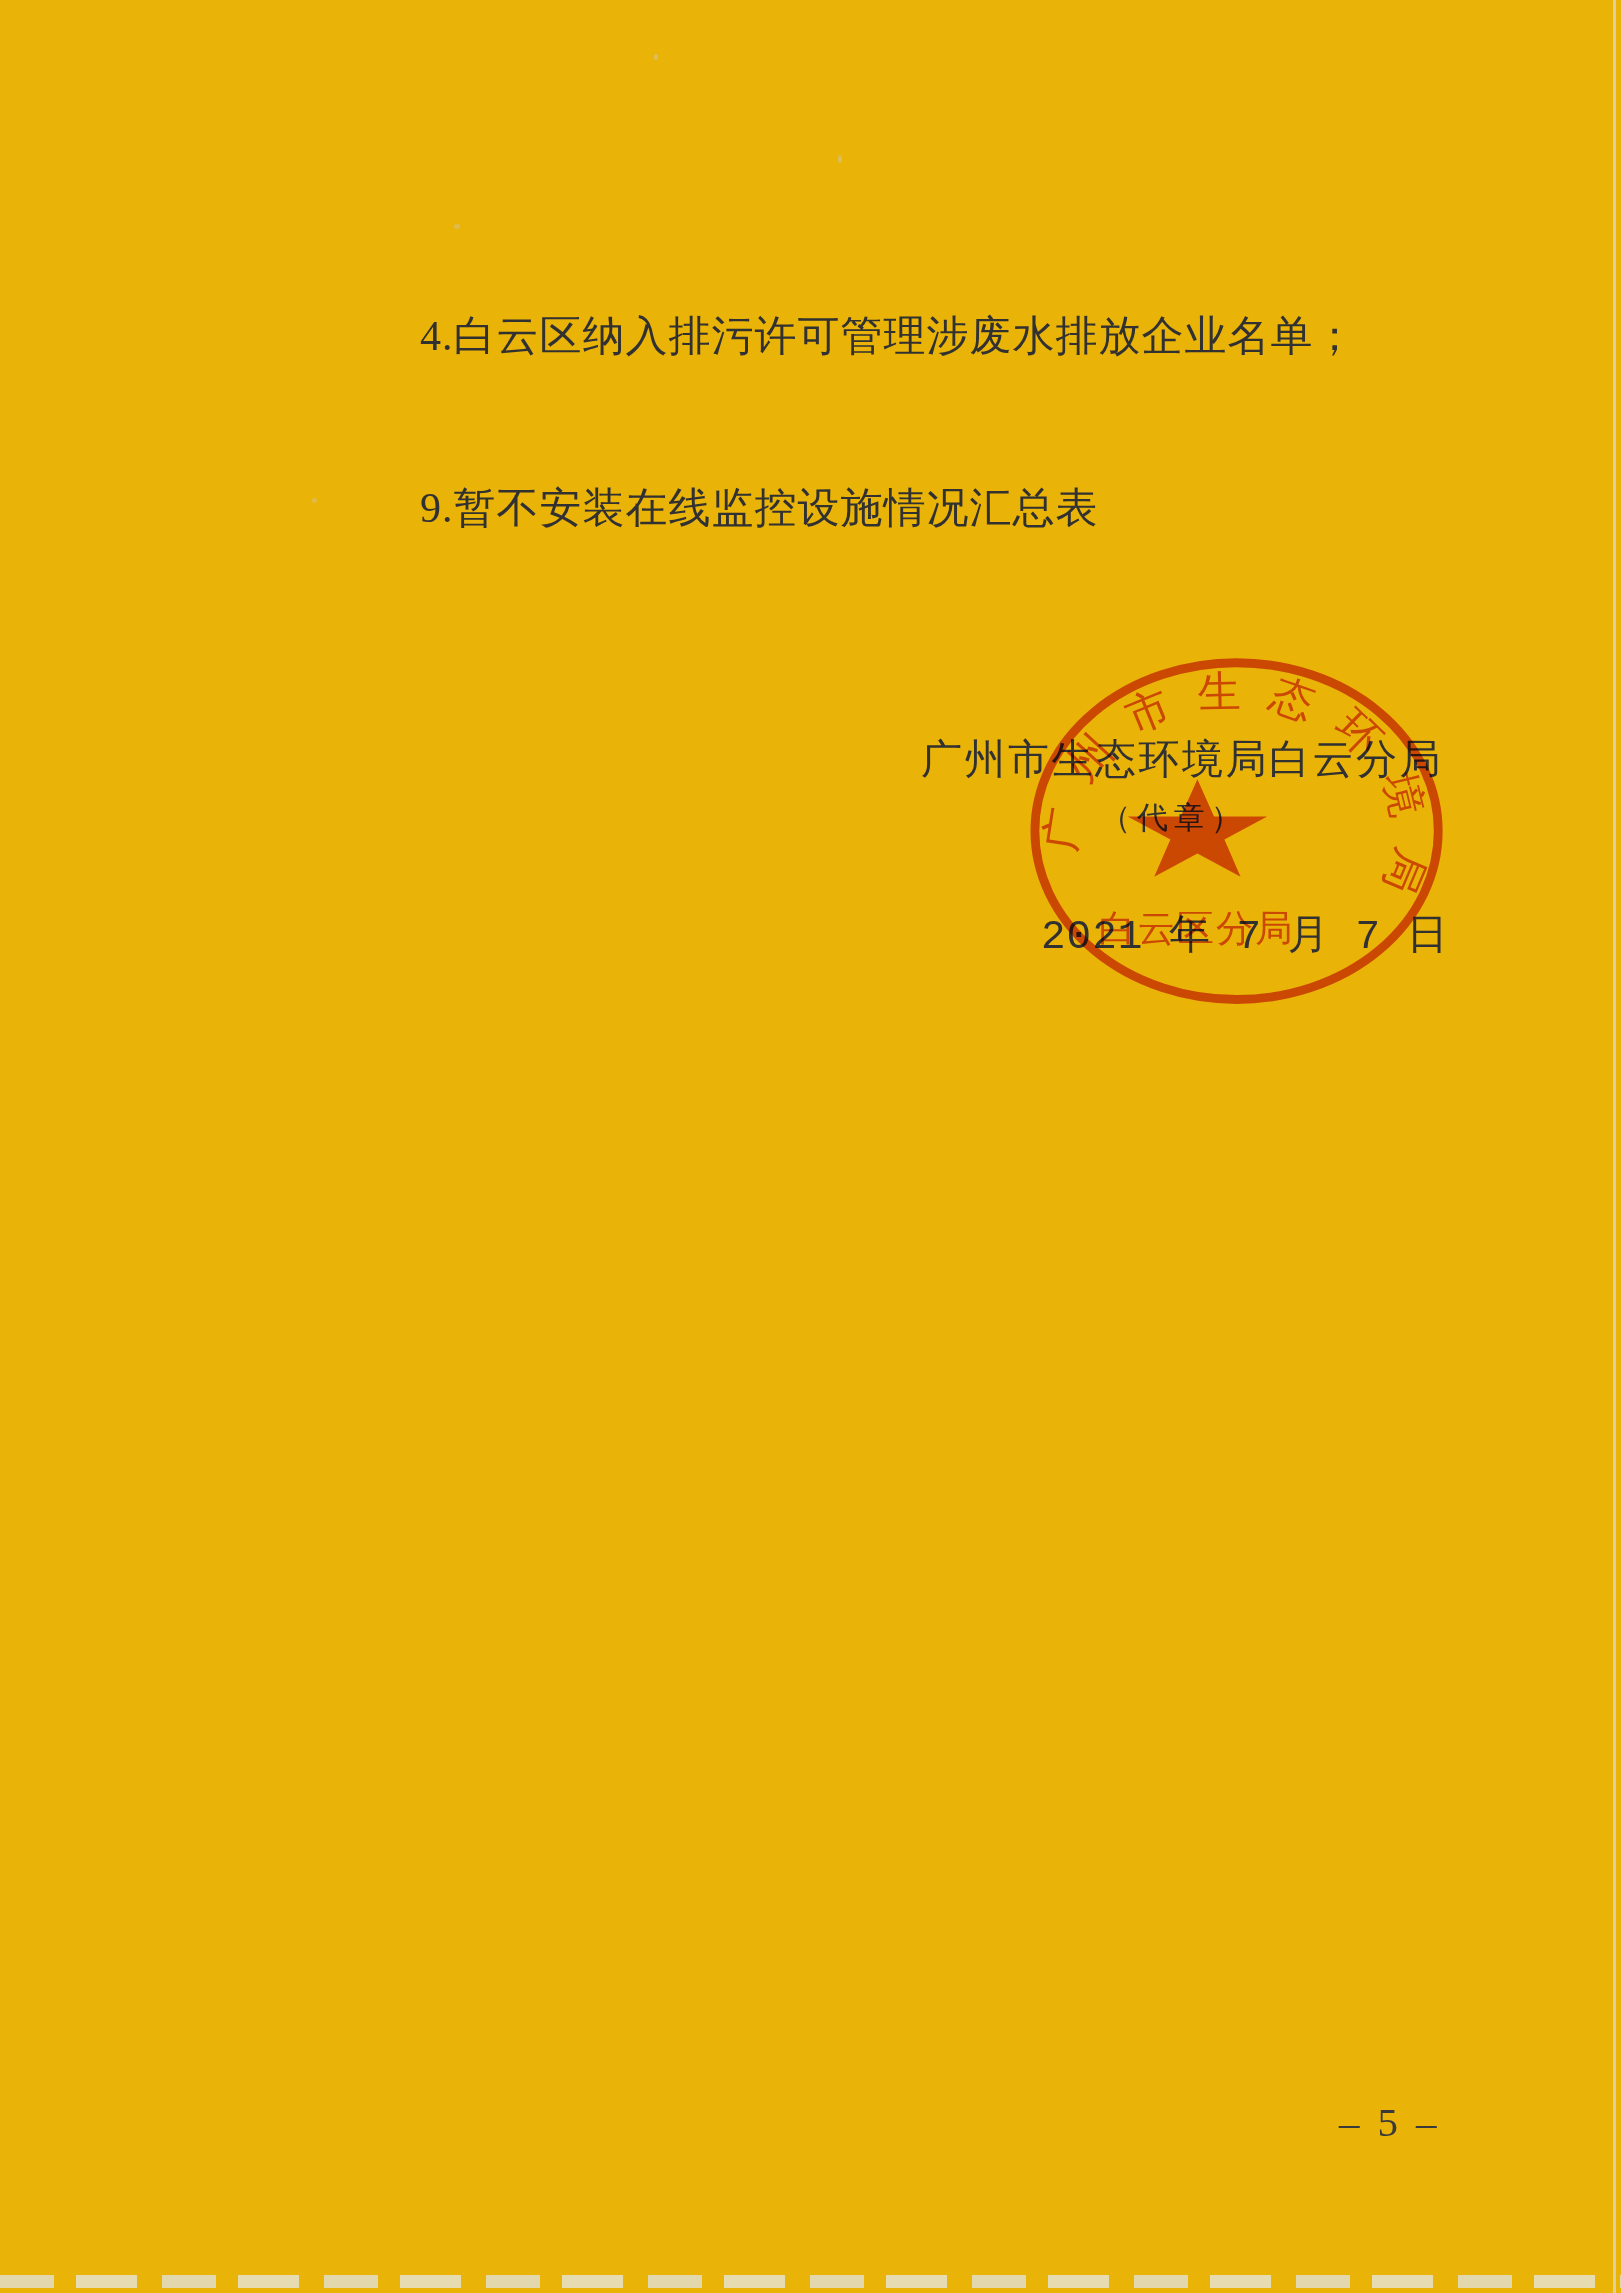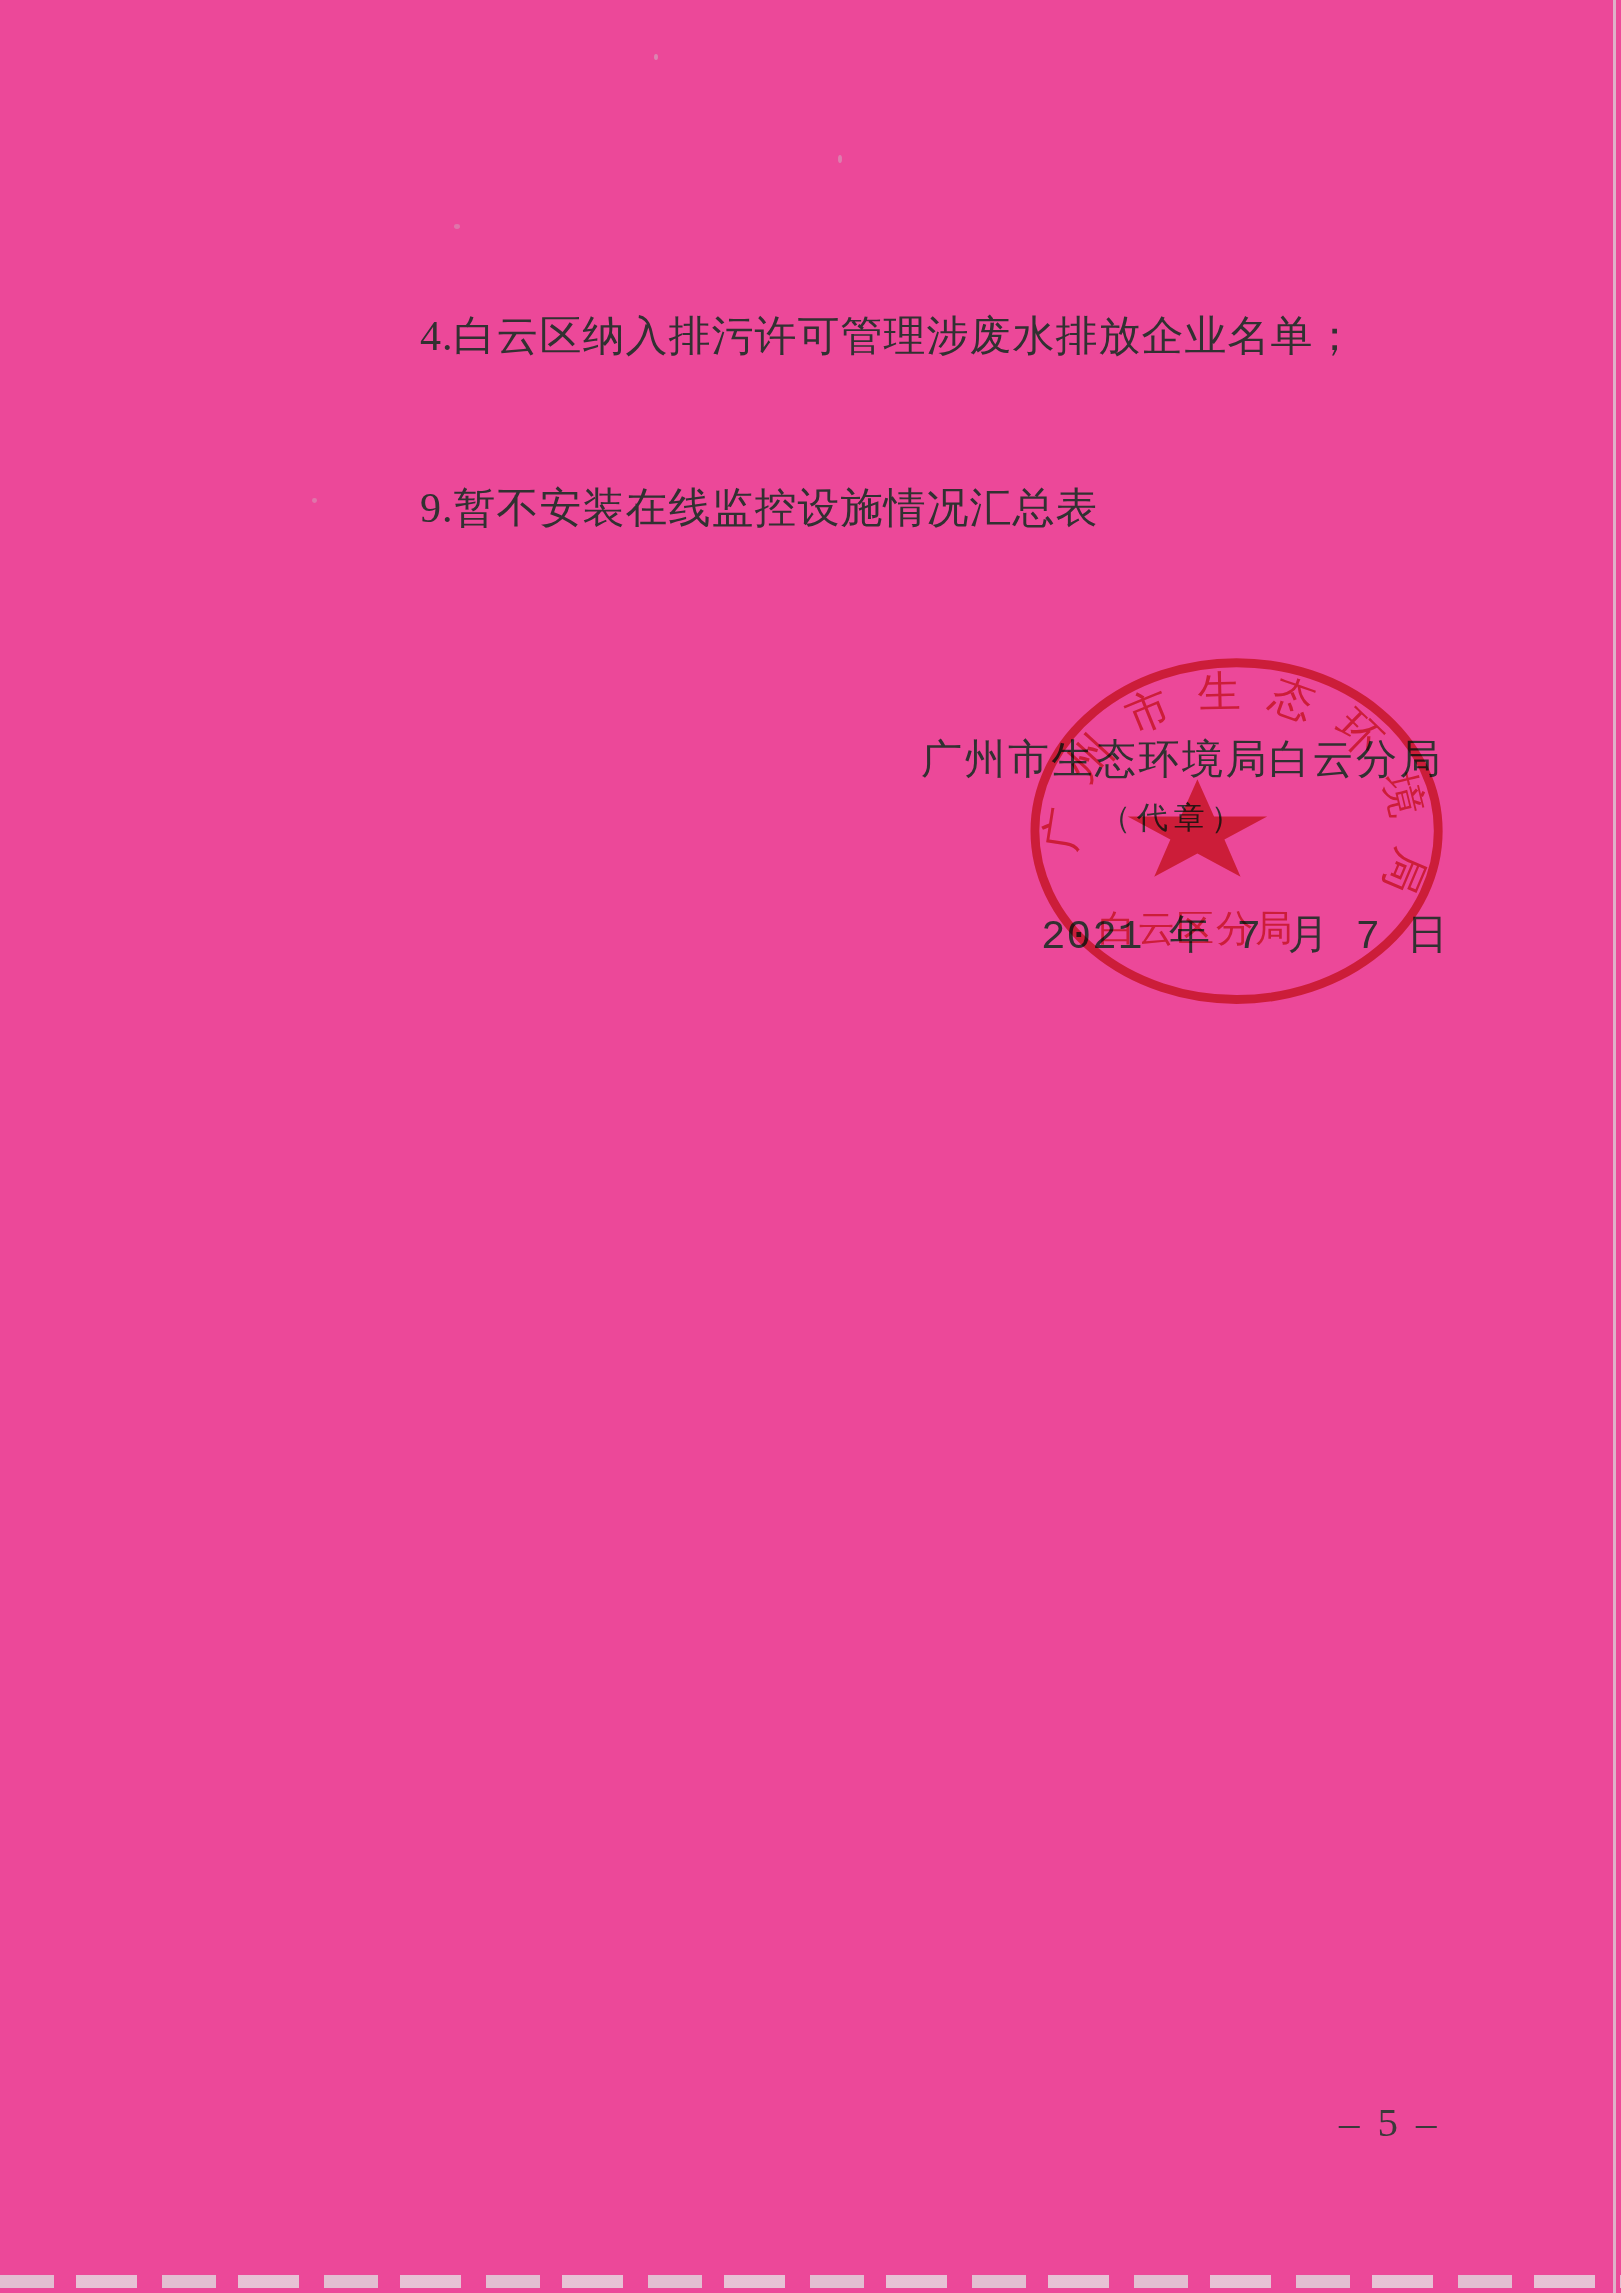--- a/index.html
+++ b/index.html
@@ -4,21 +4,21 @@
 <style>
   html, body {
     margin: 0;
     padding: 0;
     background: #ffffff;
   }
   .page {
     position: relative;
     width: 1621px;
     height: 2294px;
-    background: #ec4899;
+    background: #eab308;
     overflow: hidden;
     font-family: "Liberation Serif", "DejaVu Serif", serif;
     color: #313131;
   }
   .txt {
     position: absolute;
     white-space: nowrap;
     line-height: 1.15;
   }
   .attachment-item {

